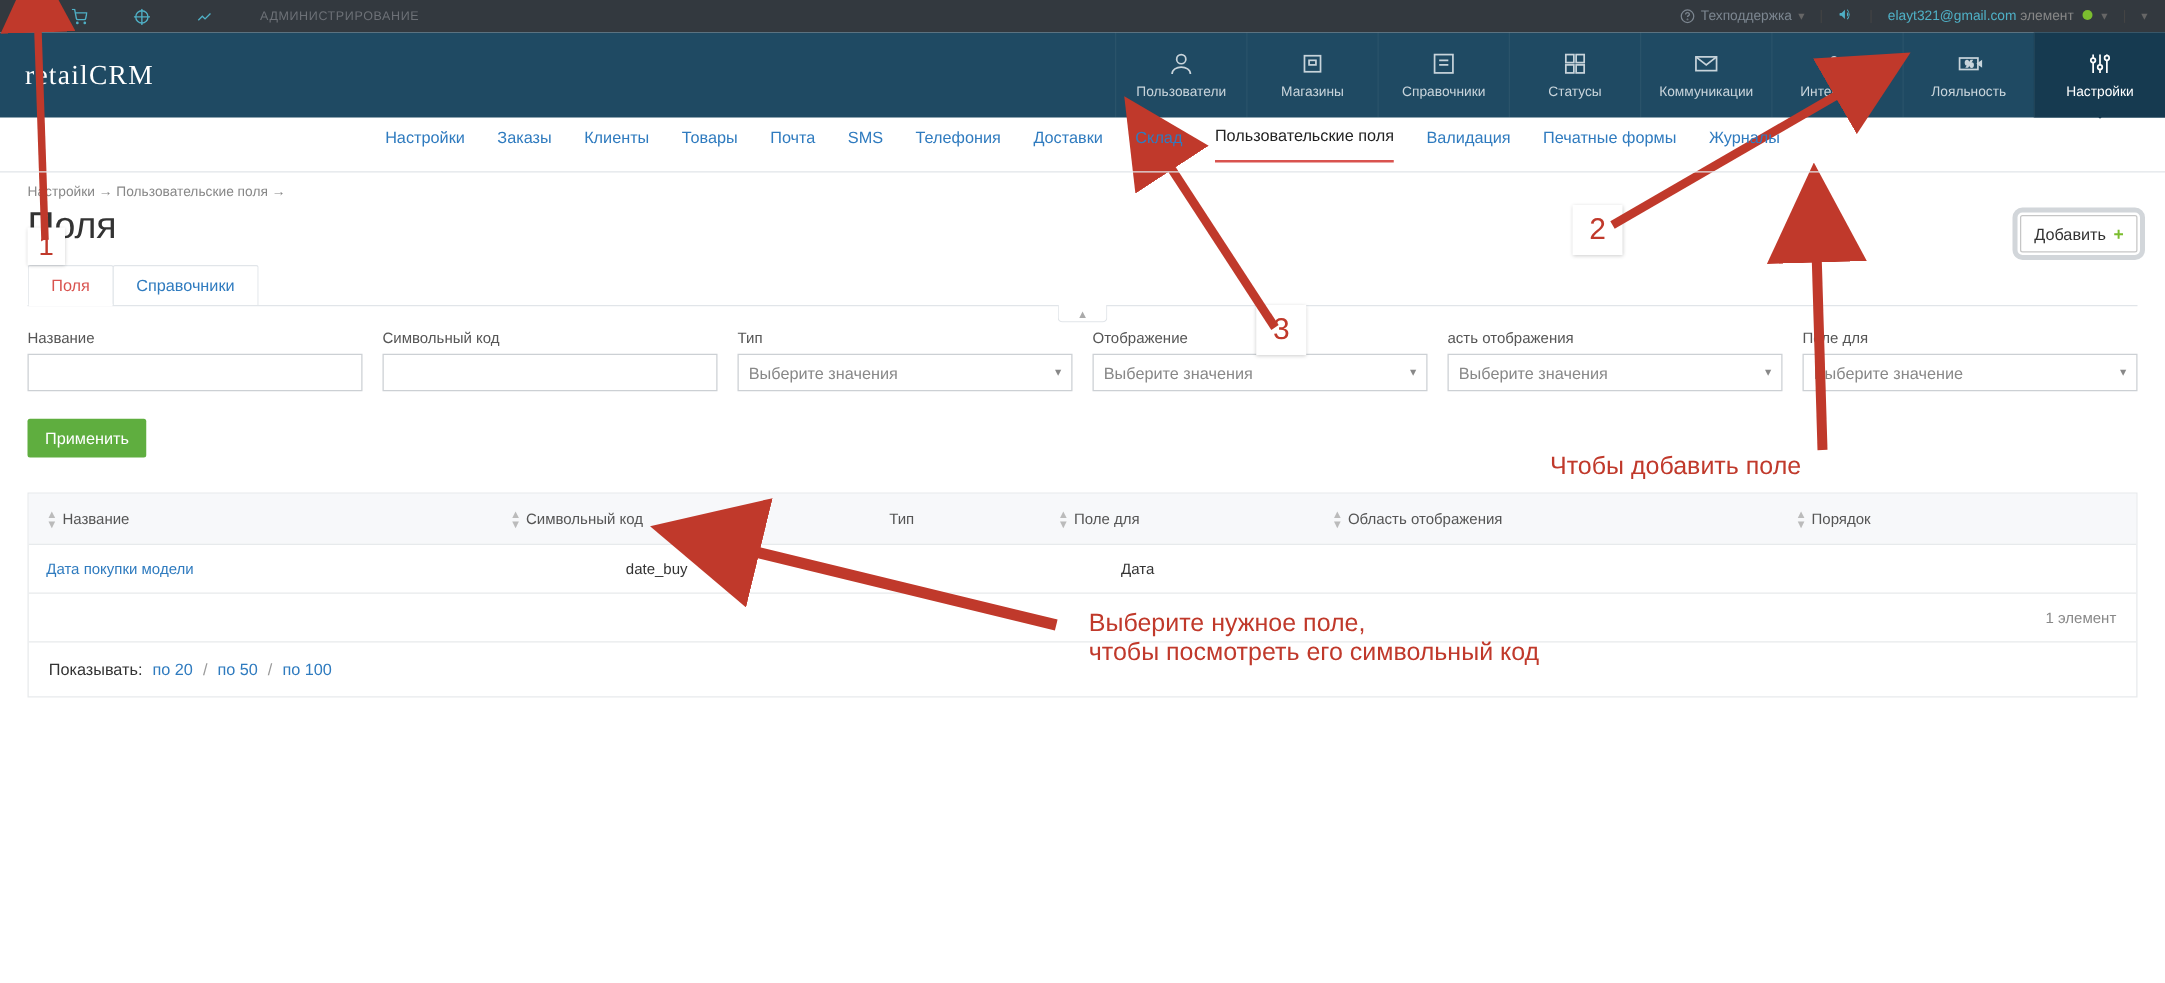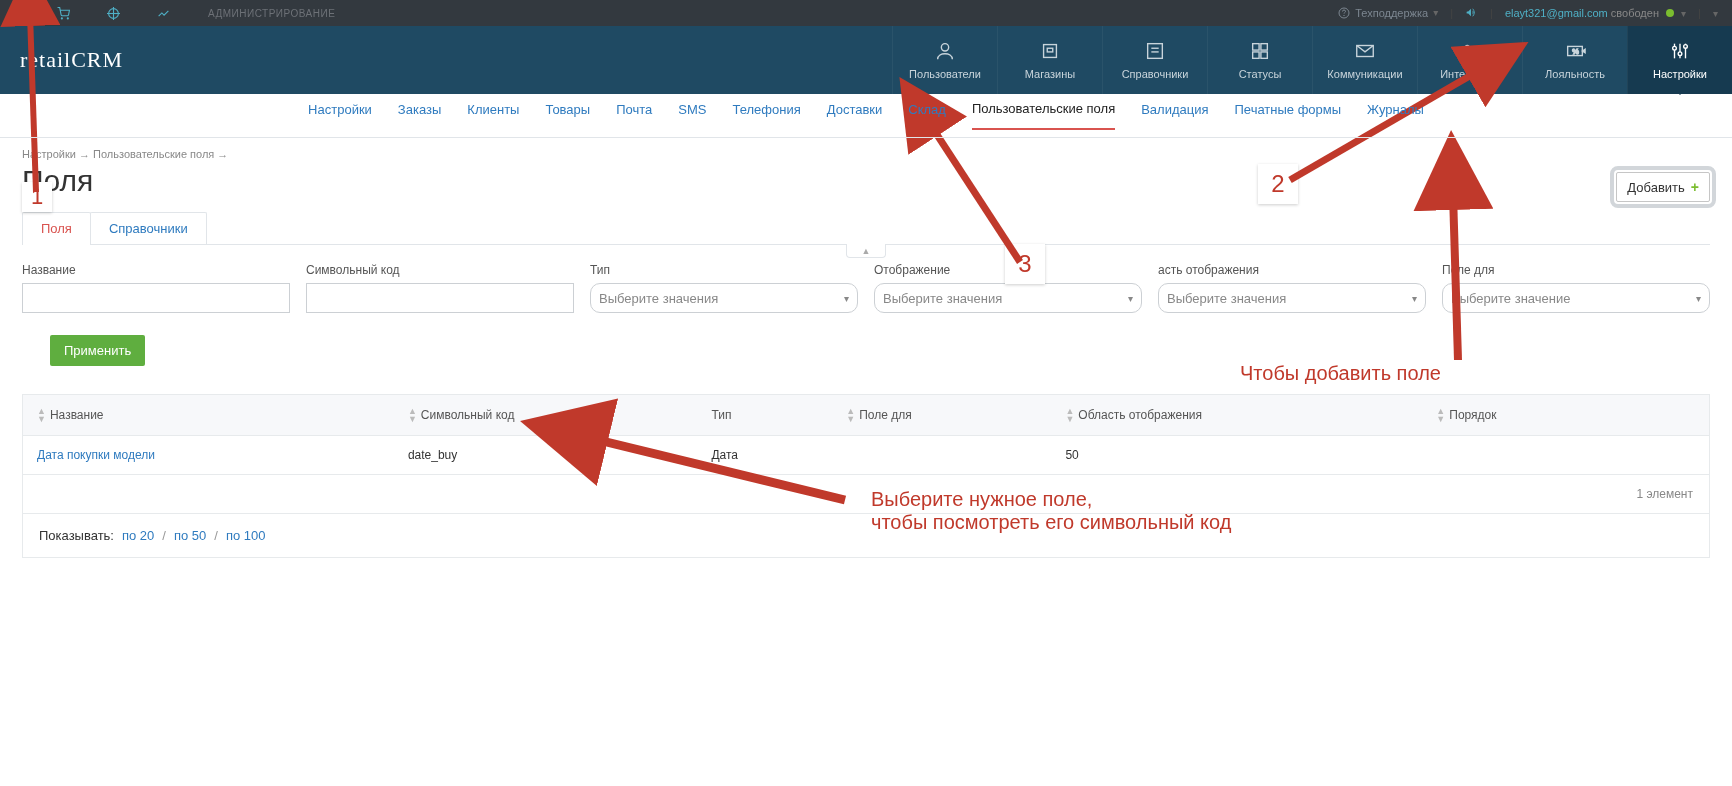--- a/index.html
+++ b/index.html
@@ -49,24 +49,24 @@
   .tab.active { color:#d9534f; position:relative; }
   .tab.active::after { content:""; position:absolute; left:0; right:0; bottom:-1px; height:2px; background:#fff; }
 
   .collapse-handle { position:absolute; left:50%; transform:translateX(-50%); top:-1px; width:40px; height:14px; background:#fff; border:1px solid #e1e5e9; border-top:none; border-radius: 0 0 4px 4px; cursor:pointer; display:flex; align-items:center; justify-content:center; color:#aaa; font-size:9px;}
 
   .filters-wrap { position:relative; padding-top:18px; }
   .filters { display:flex; gap:16px; }
   .filter { flex:1; display:flex; flex-direction:column; gap:6px; }
   .filter label { font-size:12px; color:#555; }
   .filter input, .filter .select { height:30px; border:1px solid #ccd0d4; padding: 0 8px; font-size:13px; color:#333; background:#fff; }
-  .filter .select { color:#888; display:flex; align-items:center; justify-content:space-between; cursor:pointer;border-radius:10px;}
+  .filter .select { color:#888; display:flex; align-items:center; justify-content:space-between; cursor:pointer;}
   .filter .select::after { content:"▾"; color:#888; font-size:10px; }
 
-  .apply-btn { margin-top: 22px; background:#5fae3f; color:#fff; border:none; padding: 8px 14px; font-size:13px; cursor:pointer; border-radius:2px;margin-left:28px;}
+  .apply-btn { margin-top: 22px; background:#5fae3f; color:#fff; border:none; padding: 8px 14px; font-size:13px; cursor:pointer; border-radius:2px;}
 
   .table-wrap { margin-top: 28px; border: 1px solid #e7eaec; }
   .thead { display:flex; background:#f7f8fa; border-bottom:1px solid #e7eaec; }
   .th, .td { padding: 12px 14px; font-size:12px; display:flex; align-items:center;}
   .th { color:#555; gap:4px;}
   .sort { color:#bbb; font-size:9px; line-height:8px; display:flex; flex-direction:column; cursor:pointer;}
   .col-name { width: 22%; }
   .col-code { width: 18%; }
   .col-type { width: 8%; }
   .col-for  { width: 13%; }
@@ -129,21 +129,21 @@
     </span>
     <span class="topbar-sep">|</span>
     <span class="topbar-bell">
       <svg width="13" height="13" viewBox="0 0 24 24" fill="currentColor">
           <path d="M3 11v2a1 1 0 001 1h2l5 5V5L6 10H4a1 1 0 00-1 1zm13 1a4 4 0 00-2-3.5v7A4 4 0 0016 12zm-2-8v2a8 8 0 010 12v2a10 10 0 000-16z"></path>
         </svg>
     </span>
     <span class="topbar-sep">|</span>
     <span>
       <span class="topbar-user">elayt321@gmail.com</span>
-      <span class="topbar-status">свободен</span>
+      <span class="topbar-status">элемент</span>
       <span class="status-dot"></span>
       <span class="chev">▾</span>
     </span>
     <span class="topbar-sep">|</span>
     <span class="chev">▾</span>
   </div>
 </div>
 
 <div class="header">
   <div class="logo">retailCRM</div>
@@ -322,21 +322,20 @@
       <div class="th col-order">
           <span class="sort">▲<br>▼</span>
           <span>Порядок</span>
         </div>
     </div>
     <div class="trow">
       <div class="td col-name td-name">Дата покупки модели</div>
       <div class="td col-code">date_buy</div>
       <div class="td col-type">Дата</div>
       <div class="td col-for"></div>
-      <div class="td col-disp">50</div>
       <div class="td col-order"></div>
     </div>
     <div class="tfoot">1 элемент</div>
     <div class="pager">
       <span class="label">Показывать:</span>
       <a>по 20</a>
         <span class="sep">/</span>
       <a>по 50</a>
         <span class="sep">/</span>
       <a>по 100</a>

